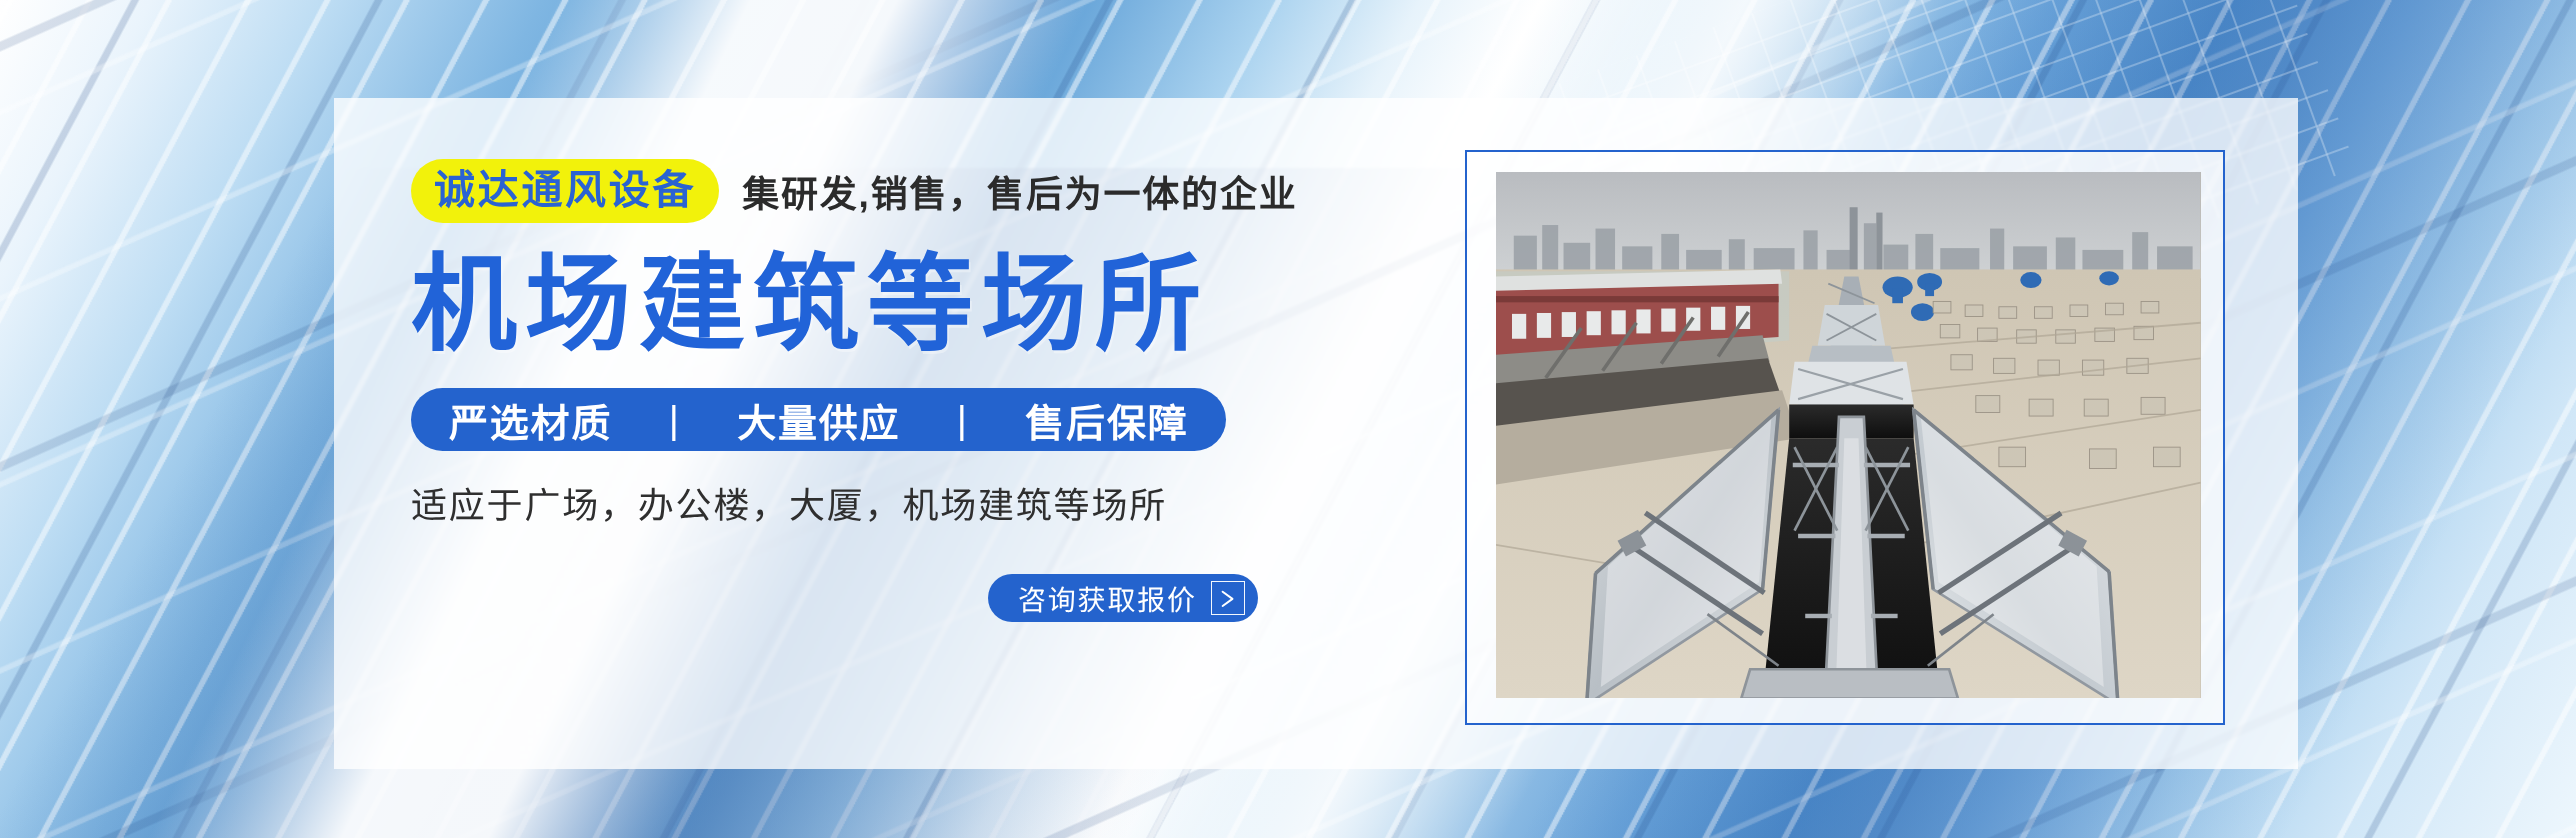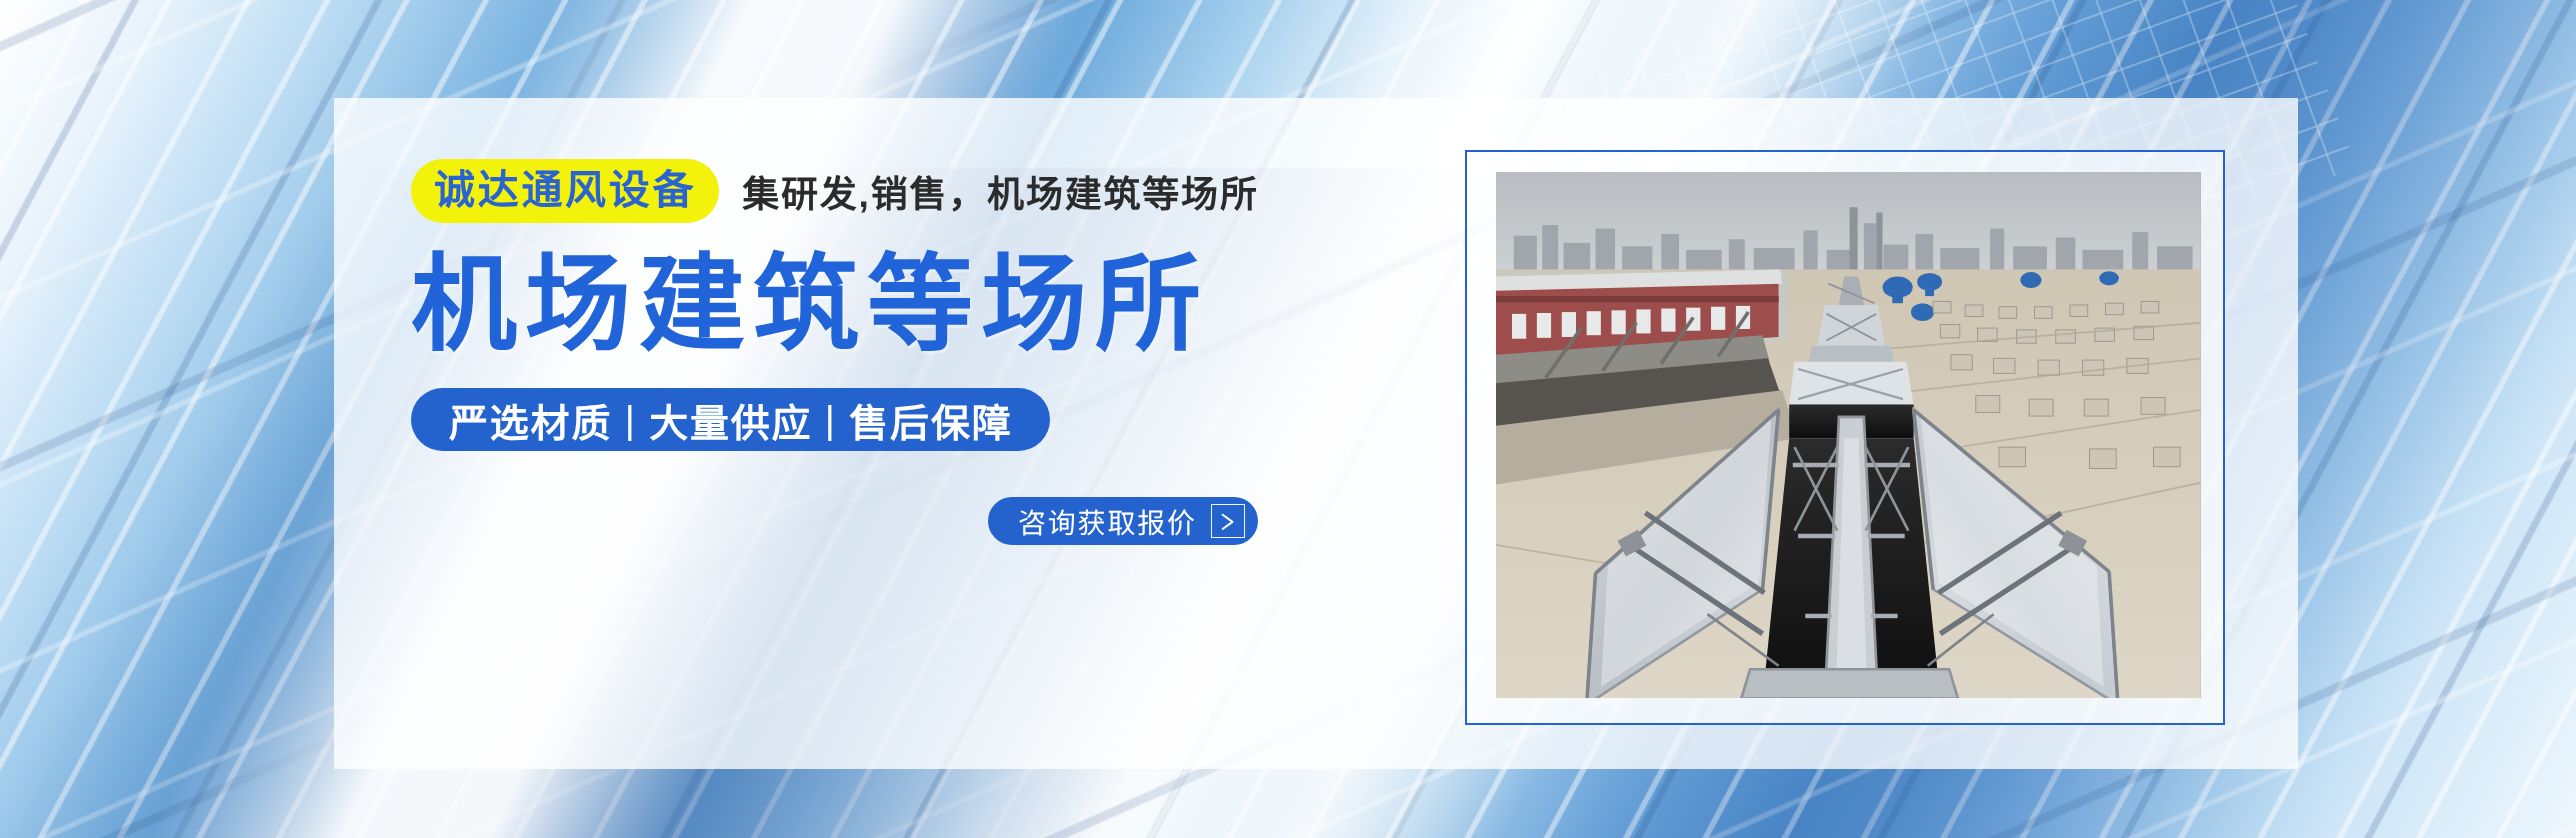--- a/index.html
+++ b/index.html
@@ -181,20 +181,21 @@
     justify-content: center;
     height: 63px;
     padding: 0 38px;
     border-radius: 32px;
     background: #2463cd;
     color: #ffffff;
     font-size: 39px;
     font-weight: 700;
     letter-spacing: 1.8px;
     white-space: nowrap;
+    gap: 44px;
   }
   .feature-bar .sep {
     display: inline-block;
     padding: 0 12.5px;
     font-weight: 400;
   }
 
   .subdesc {
     margin-top: 25px;
     color: #2f2f2f;
@@ -274,33 +275,34 @@
     <div class="bg-sheen-b"></div>
     <div class="bg-squares"></div>
   </div>
 
   <div class="content-panel"></div>
 
   <div class="text-col">
 
     <div class="tagline-row">
       <span class="brand-pill">诚达通风设备</span>
-      <span class="tagline-text">集研发,销售，机场建筑等场所</span>
+      <span class="tagline-text">集研发,销售，售后为一体的企业</span>
     </div>
 
     <div class="headline">机场建筑等场所</div>
 
     <div class="feature-bar">
       <span>严选材质</span>
       <span class="sep">|</span>
       <span>大量供应</span>
       <span class="sep">|</span>
       <span>售后保障</span>
     </div>
 
+    <div class="subdesc">适应于广场，办公楼，大厦，机场建筑等场所</div>
 
     <div class="cta-row">
       <button class="cta-button">
         <span>咨询获取报价</span>
         <span class="cta-arrow">
           <svg width="18" height="19.7" viewBox="0 0 20 22" aria-hidden="true">
             <path d="M4 3 L15 11 L4 19" fill="none" stroke="#ffffff" stroke-width="2.2" stroke-linecap="round" stroke-linejoin="round"></path>
           </svg>
         </span>
       </button>

